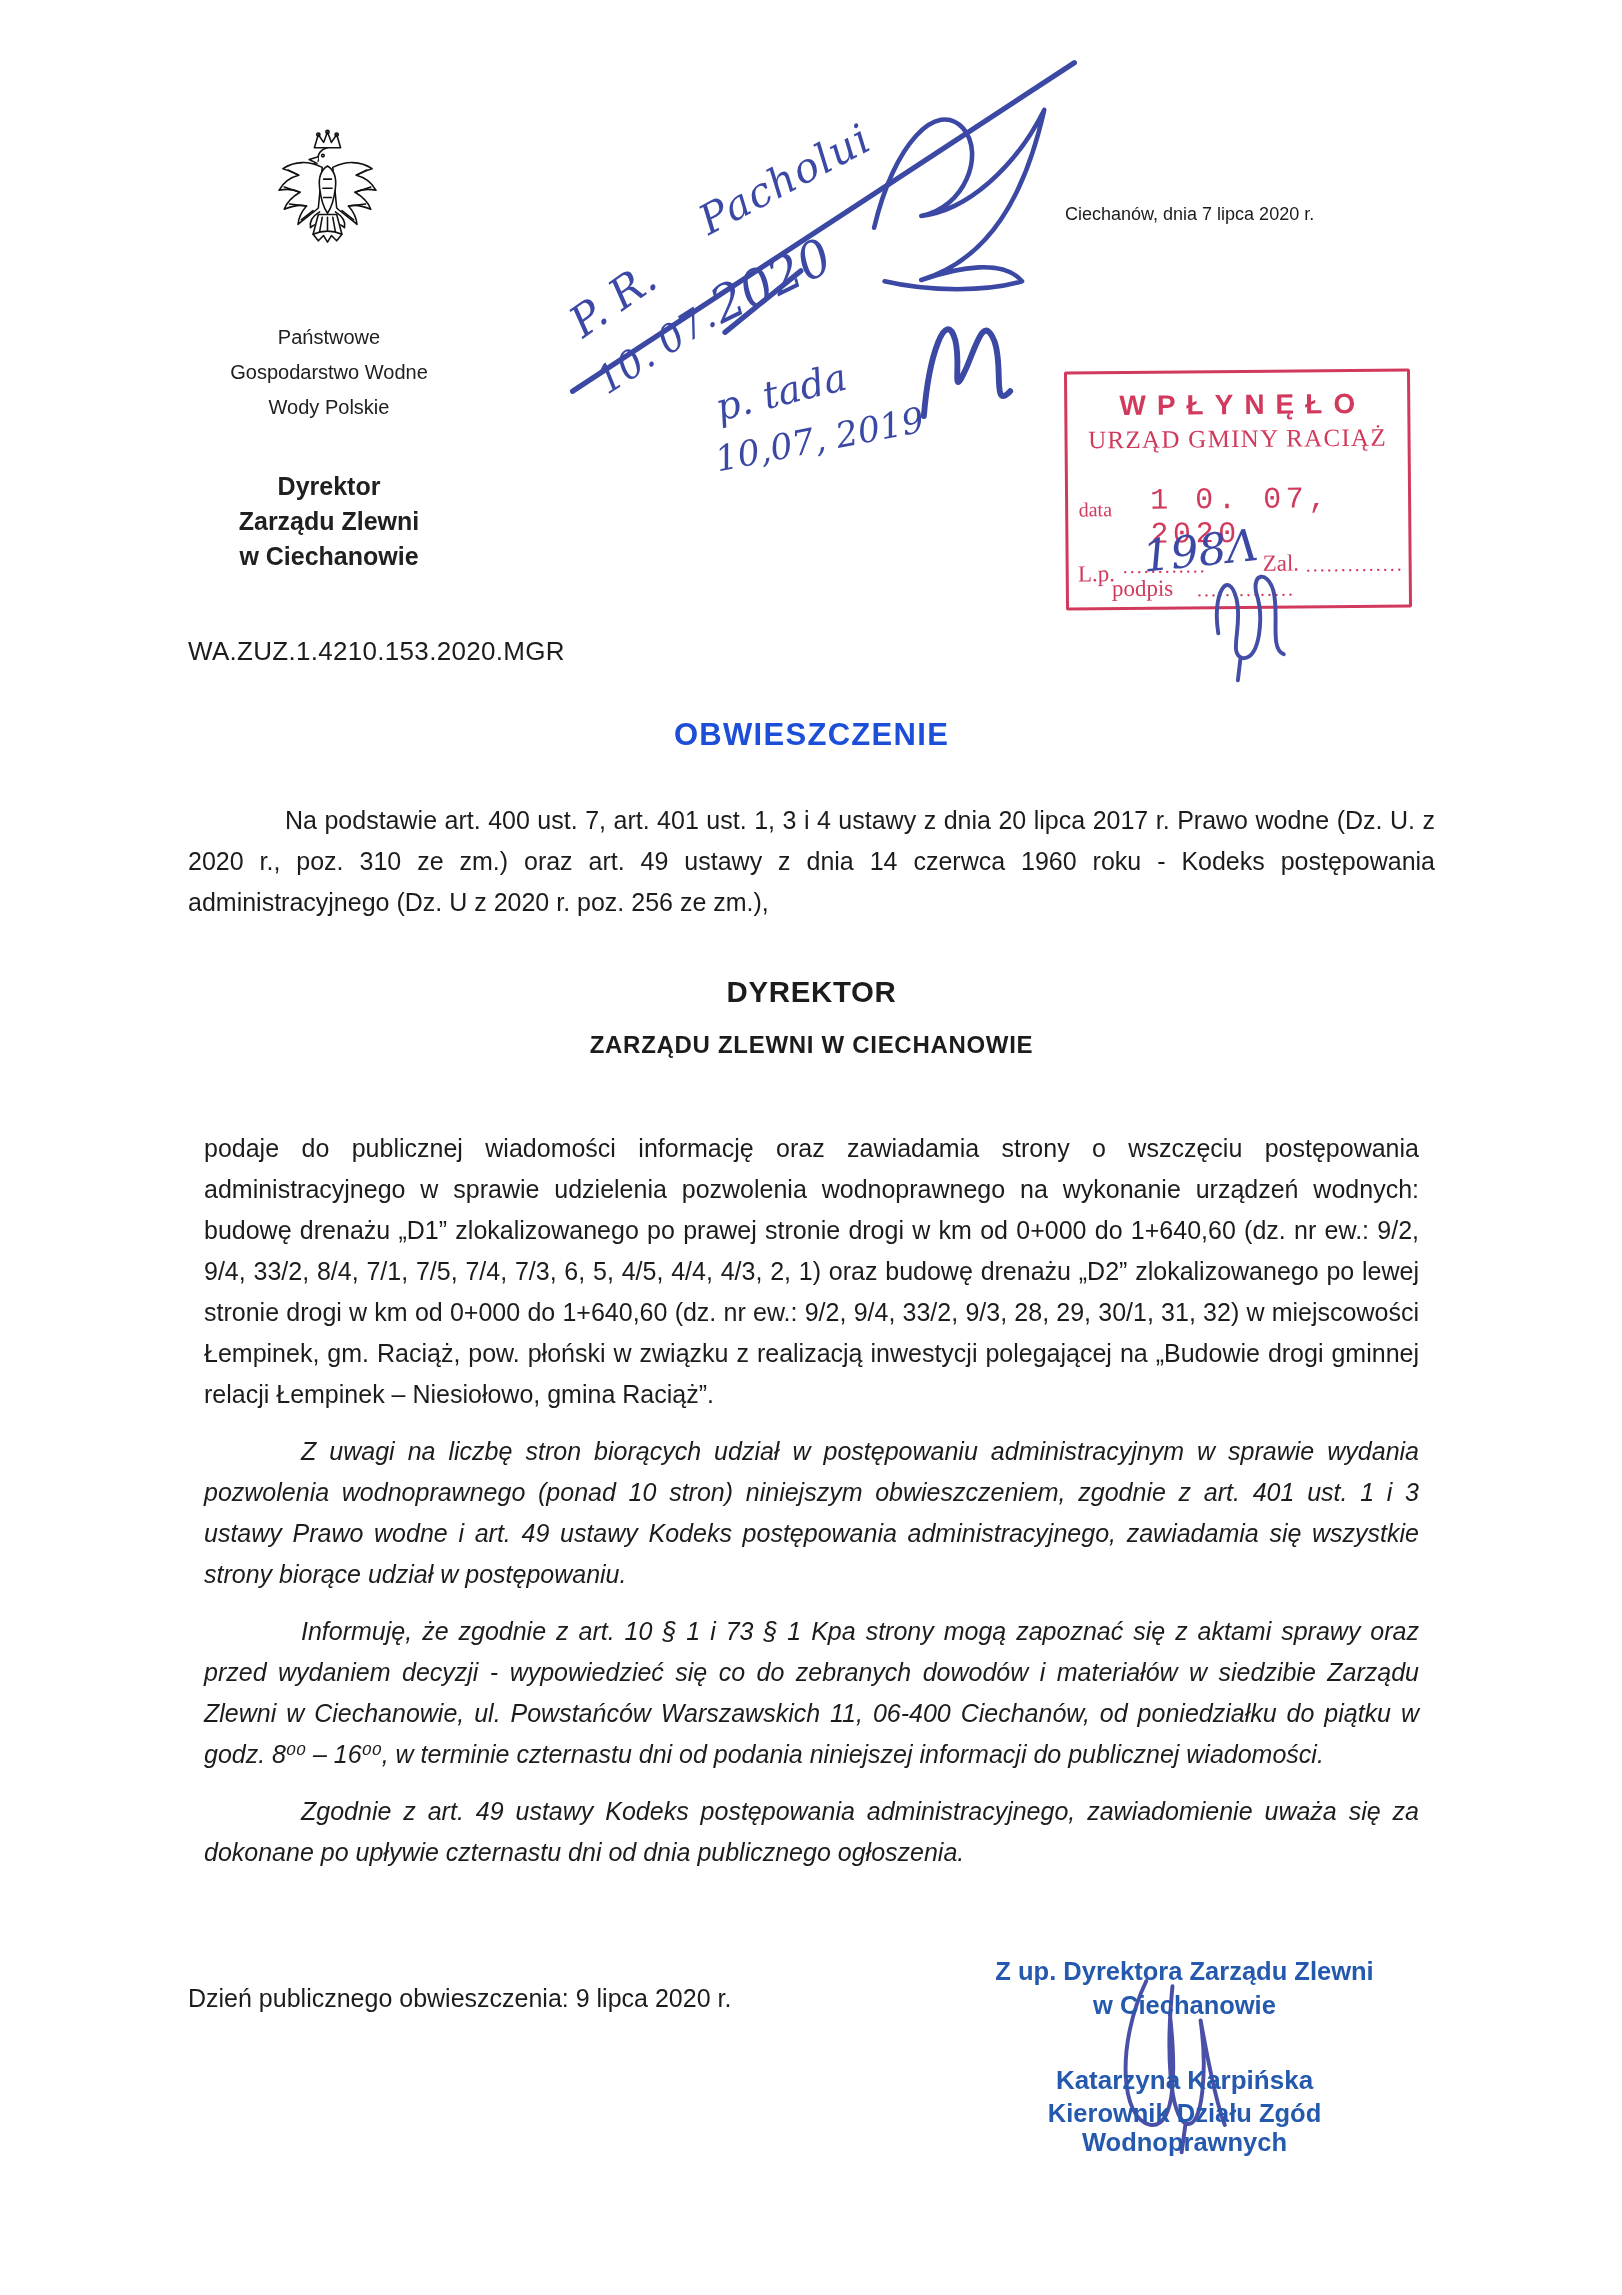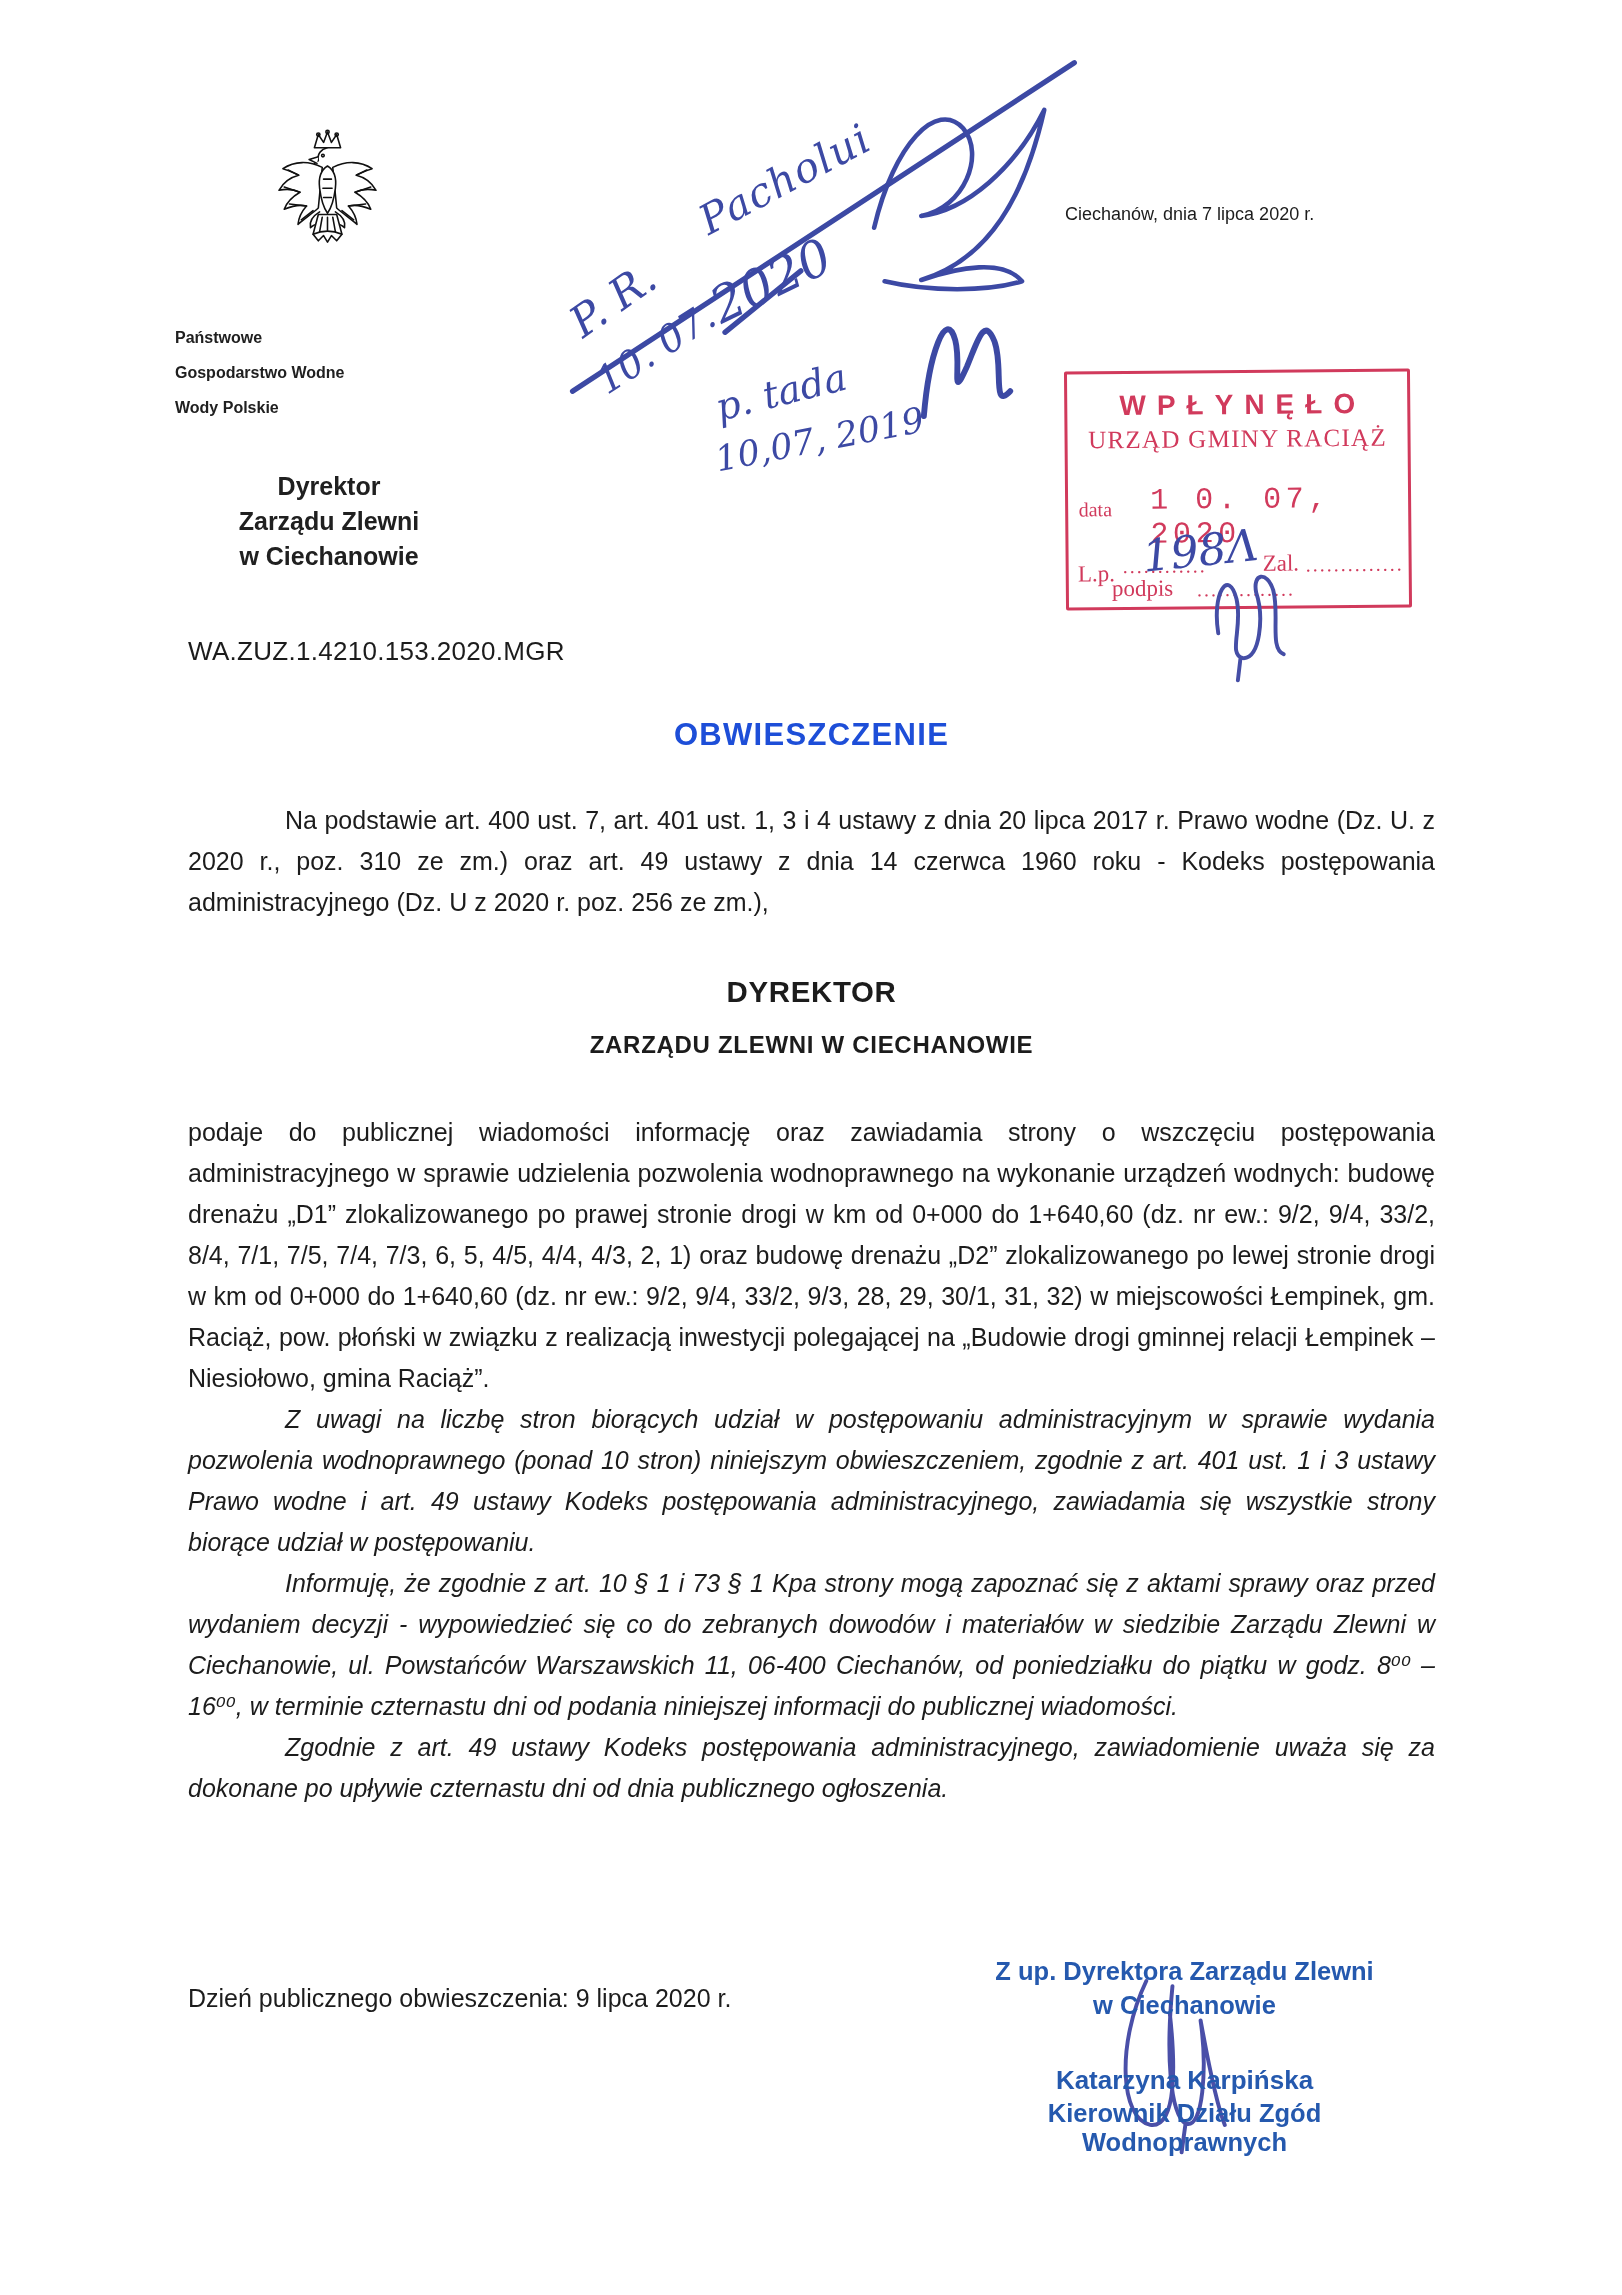--- a/index.html
+++ b/index.html
@@ -9,22 +9,22 @@
     height:2295px;
     background:#ffffff;
     overflow:hidden;
     font-family:"Liberation Sans","DejaVu Sans",sans-serif;
     color:#1c1c1c;
   }
   .abs{position:absolute;}
   
   .org-block{
     left:175px; top:320px; width:308px;
-    font-weight:bold;
-    font-size:16px; line-height:35px; color:#202020;
+    text-align:center; font-weight:normal;
+    font-size:20px; line-height:35px; color:#202020;
   }
   .office-block{
     left:175px; top:469px; width:308px;
     text-align:center; font-weight:bold;
     font-size:25px; line-height:35px; color:#202020;
   }
   .ref-number{ left:188px; top:636px; font-size:26px; letter-spacing:0.3px; }
   .dateline{ left:1065px; top:204px; font-size:18px; }
   
   .doc-title{
@@ -40,21 +40,21 @@
     font-weight:bold; font-size:24px; letter-spacing:0.7px;
   }
   
   .intro-par{
     left:188px; top:800px; width:1247px;
     font-size:25px; line-height:41px;
     text-align:justify; text-indent:97px;
   }
   .body-block{ left:188px; top:1112px; width:1247px; }
   .body-block p{
-    margin:0; font-size:25px; line-height:41px; text-align:justify;
+    margin:16px; font-size:25px; line-height:41px; text-align:justify;
   }
   .body-block p.indent{ text-indent:97px;font-style:italic; }
   .pub-line{ left:188px; top:1984px; font-size:25px; }
   
   .stamp{
     left:1065px; top:370px; width:340px; height:233px;
     border:3.3px solid #d13a5c; border-radius:2px;
     transform:rotate(-0.5deg);
     color:#d13a5c;
   }

